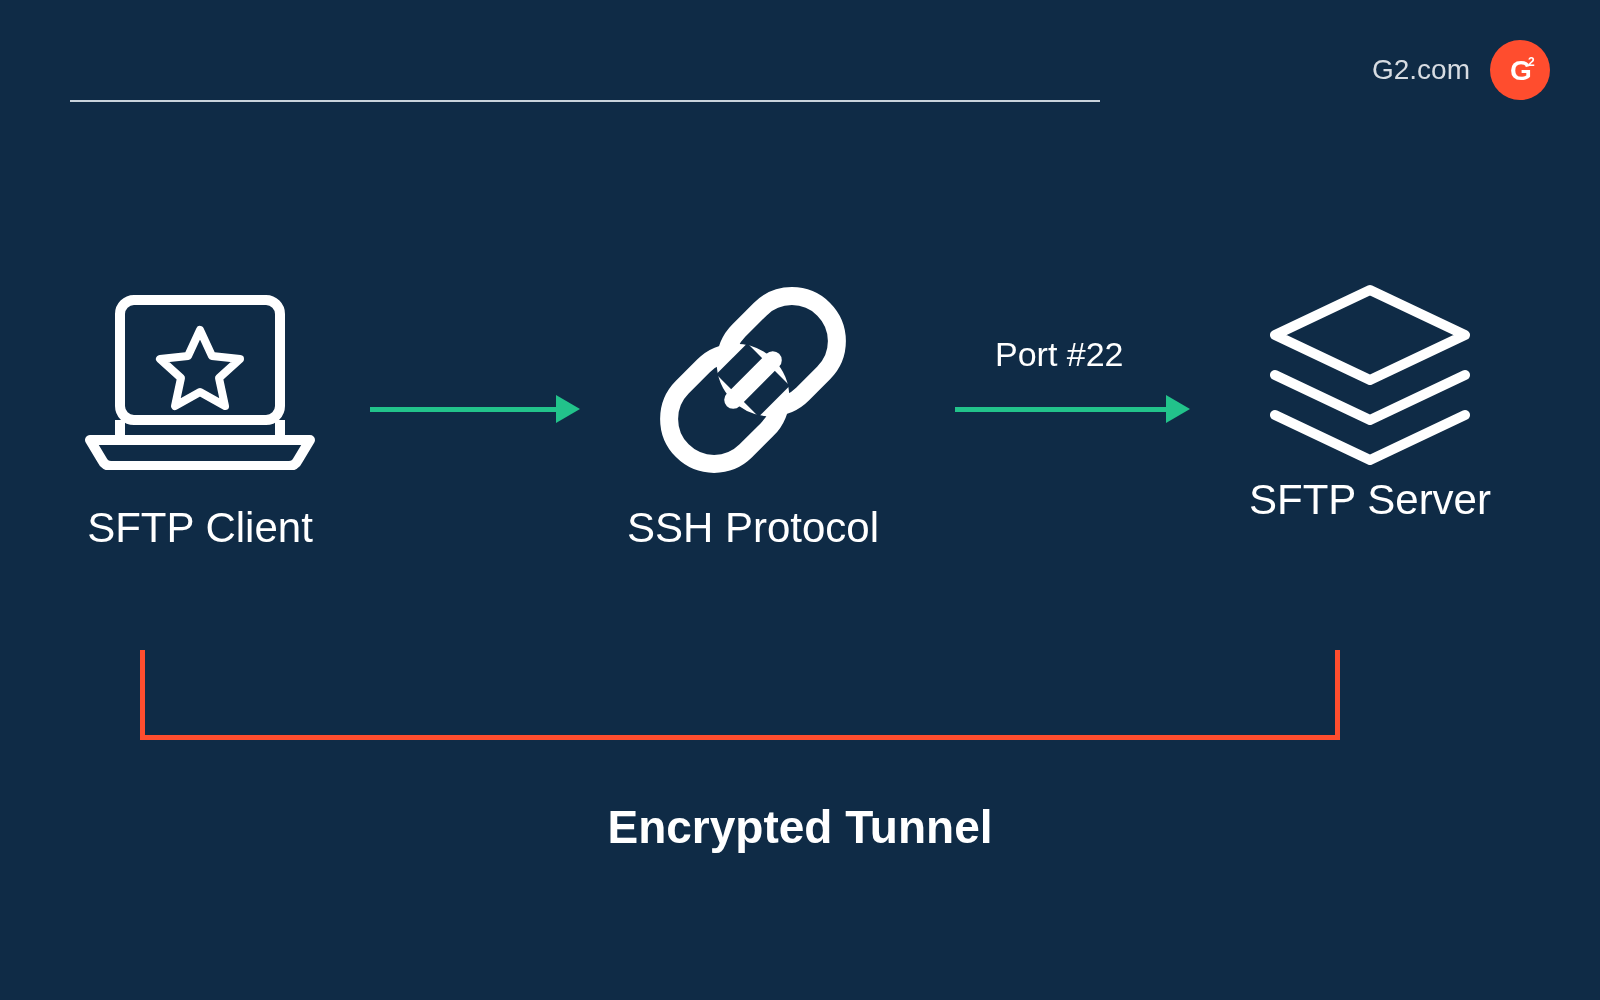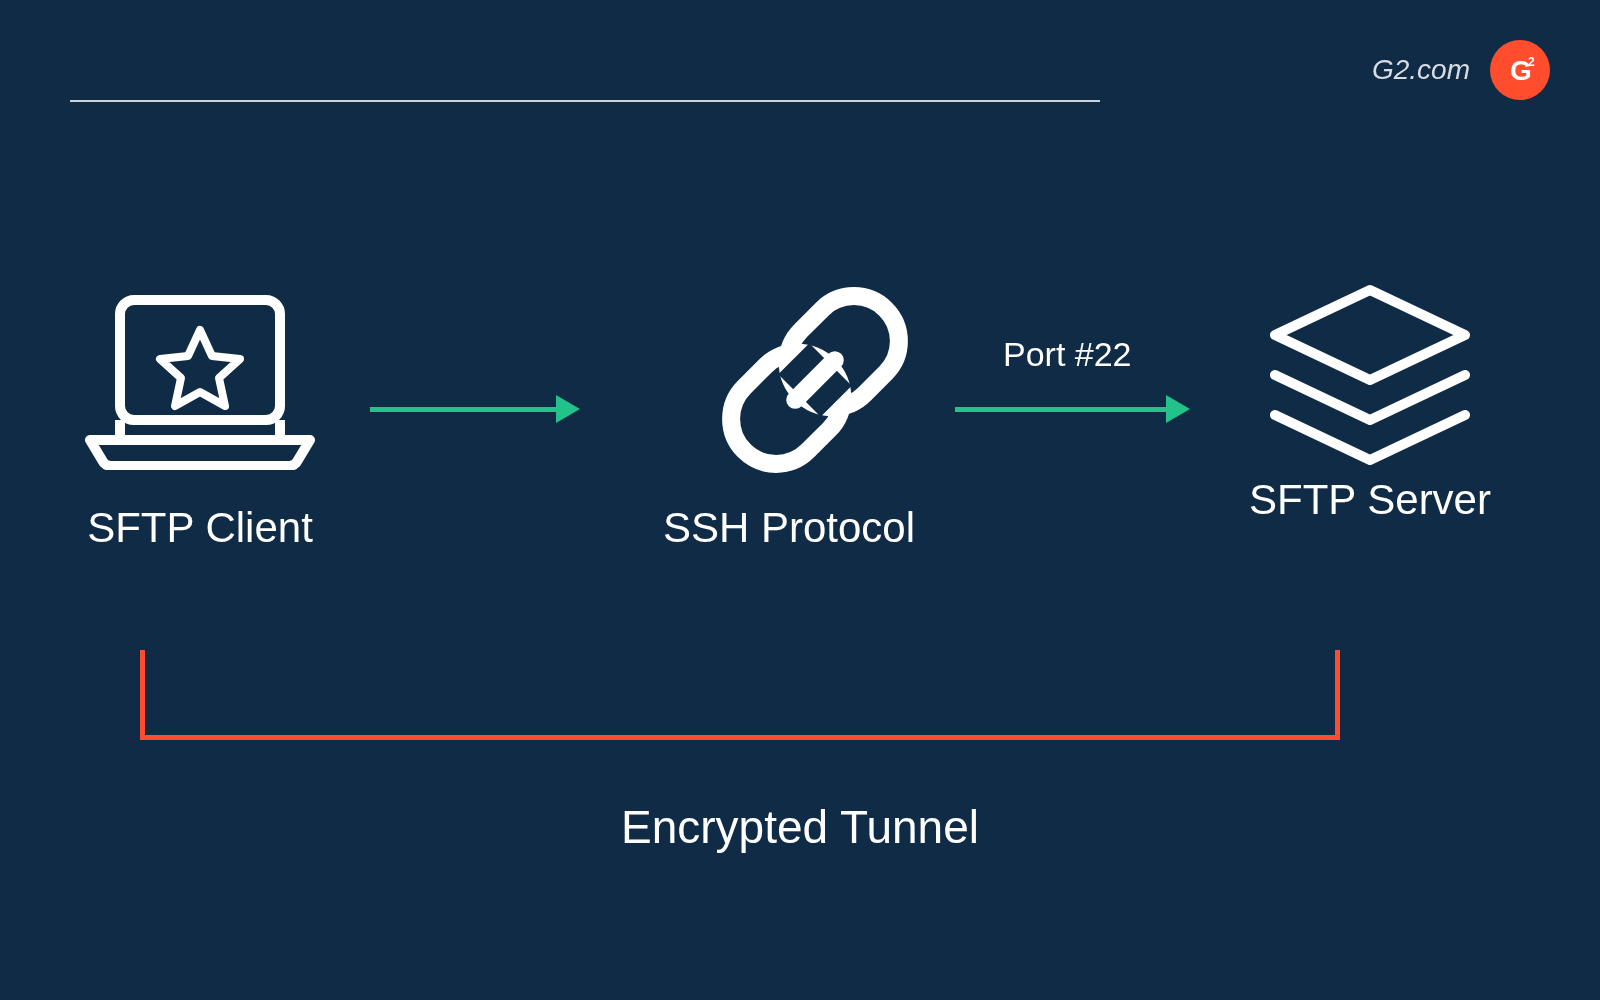--- a/index.html
+++ b/index.html
@@ -17,21 +17,20 @@
     top: 40px;
     right: 50px;
     display: flex;
     align-items: center;
     gap: 20px;
   }
   .brand-text {
     color: #d7dce2;
     font-size: 28px;
     font-weight: 400;
-    font-style: italic;
   }
   .brand-badge {
     width: 60px;
     height: 60px;
     border-radius: 50%;
     background: #ff4d2e;
     display: flex;
     align-items: center;
     justify-content: center;
   }
@@ -92,21 +91,21 @@
     color: #ffffff;
   }
   .tunnel-bracket {
     position: absolute;
     border: 5px solid #ff4d2e;
     border-top: none;
   }
   .tunnel-label {
     position: absolute;
     font-size: 46px;
-    font-weight: 400;
+    font-weight: 700;
     color: #ffffff;
     width: 100%;
     text-align: center;
   }
 </style>
 </head>
 <body>
 
 <div class="header-bar">
   <span class="brand-text">G2.com</span>
@@ -138,35 +137,35 @@
       </svg>
     </span>
     <div class="node-label">SFTP Client</div>
   </div>
 
   <div class="arrow" style="left:310px; top:105px; width:210px;">
     <div class="arrow-line" style="width:186px;"></div>
     <div class="arrow-head"></div>
   </div>
 
-  <div class="node" style="left:555px; top:-20px; width:300px;text-align:right;">
+  <div class="node" style="left:543px; top:-20px; width:300px;">
     <span>
       <svg width="200" height="220" viewBox="0 0 200 220">
         <g transform="rotate(45 100 110)">
           <rect x="55" y="10" width="90" height="120" rx="45" ry="45" fill="none" stroke="#ffffff" stroke-width="18"></rect>
           <rect x="55" y="90" width="90" height="120" rx="45" ry="45" fill="none" stroke="#ffffff" stroke-width="18"></rect>
           <rect x="70" y="88" width="60" height="44" fill="#0f2b46"></rect>
           <line x1="100" y1="82" x2="100" y2="138" stroke="#ffffff" stroke-width="18" stroke-linecap="round"></line>
         </g>
       </svg>
     </span>
     <div class="node-label" style="margin-top:10px;">SSH Protocol</div>
   </div>
 
-  <div class="port-label" style="left:935px; top:45px;margin-left:8px;">Port #22</div>
+  <div class="port-label" style="left:935px; top:45px;">Port #22</div>
 
   <div class="arrow" style="left:895px; top:105px; width:235px;">
     <div class="arrow-line" style="width:211px;"></div>
     <div class="arrow-head"></div>
   </div>
 
   <div class="node" style="left:1160px; top:-10px; width:300px;">
     <span>
       <svg width="220" height="190" viewBox="0 0 220 190">
         <polygon points="110,10 205,55 110,100 15,55" fill="#0f2b46" stroke="#ffffff" stroke-width="10" stroke-linejoin="round"></polygon>

